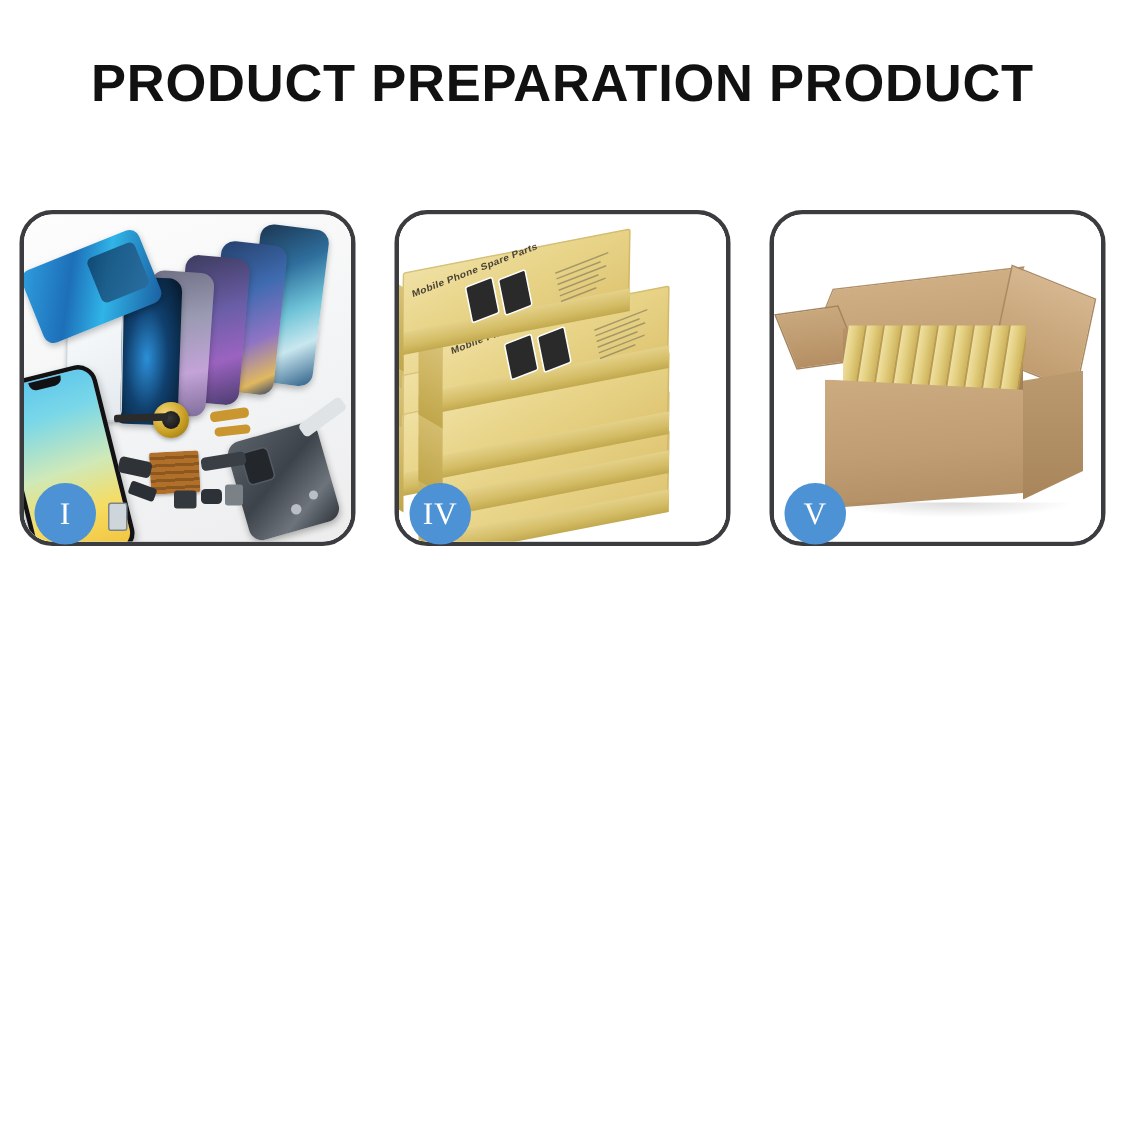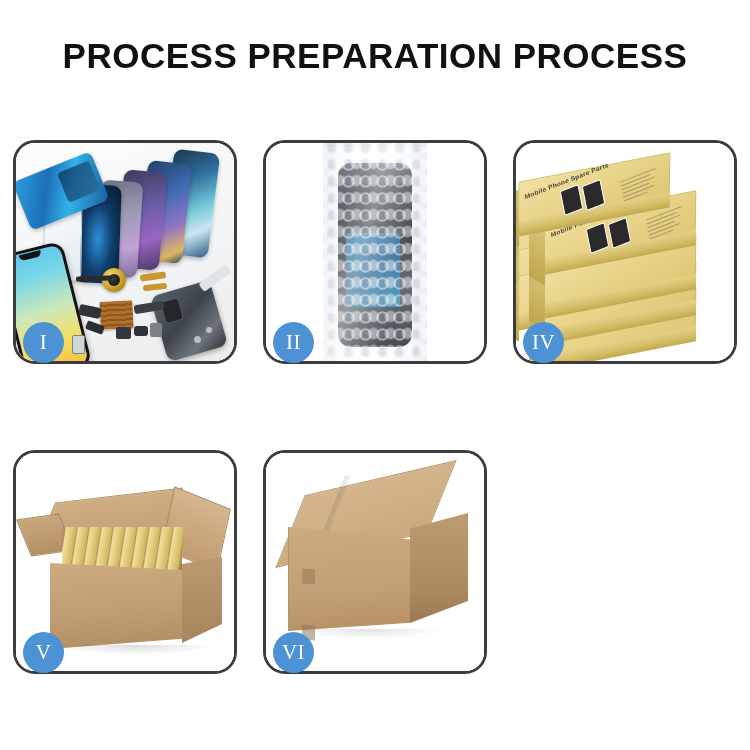--- a/index.html
+++ b/index.html
@@ -394,21 +394,21 @@
   .pvi-gloss { position:absolute; left:96px; top:16px; width:84px; height:26px;
     background: linear-gradient(120deg, rgba(255,255,255,.85), rgba(255,255,255,.15));
     transform: rotate(-12deg); filter: blur(1px); }
   .pvi-shadow { position:absolute; left:28px; top:176px; width:150px; height:10px;
     background: radial-gradient(ellipse at 50% 0, rgba(0,0,0,.12), rgba(0,0,0,0) 70%); }
 </style>
 </head>
 <body>
 
 <div id="header">
-  <h1 id="page-title">PROCESS PREPARATION PROCESS</h1>
+  <h1 id="page-title">PRODUCT PREPARATION PRODUCT</h1>
 </div>
 
 <div id="panel-grid">
 
   <div class="panel">
     <div class="panel-inner">
       <div class="scene">
         <div class="pi-bg"></div>
         <div class="pi-phone pi-p5"></div>
         <div class="pi-phone pi-p4"></div>
@@ -432,33 +432,20 @@
         <div class="pi-part pi-flex9"></div>
         <div class="pi-part pi-flex10"></div>
         <div class="pi-part pi-screw1"></div>
         <div class="pi-part pi-screw2"></div>
         <div class="pi-tool"></div>
       </div>
     </div>
     <div class="badge">I</div>
   </div>
 
-  <div class="panel">
-    <div class="panel-inner">
-      <div class="scene">
-        <div class="pii-bg"></div>
-        <div class="pii-sleeve"></div>
-        <div class="pii-item"></div>
-        <div class="pii-bubbles"></div>
-        <div class="pii-bubbles2"></div>
-        <div class="pii-sheen"></div>
-      </div>
-    </div>
-    <div class="badge">II</div>
-  </div>
 
 
   <div class="panel">
     <div class="panel-inner">
       <div class="scene">
         <div class="piv-bg"></div>
         <div class="piv-stack">
 
           <div class="box4" style="left:2px; top:66px;">
             <div class="top"></div>
@@ -553,30 +540,14 @@
           <i style="left:108px"></i>
         </div>
         <div class="pv-body"></div>
         <div class="pv-side"></div>
         <div class="pv-shadow"></div>
       </div>
     </div>
     <div class="badge">V</div>
   </div>
 
-  <div class="panel">
-    <div class="panel-inner">
-      <div class="scene">
-        <div class="pvi-bg"></div>
-        <div class="pvi-gloss"></div>
-        <div class="pvi-top"></div>
-        <div class="pvi-top-seam"></div>
-        <div class="pvi-front"></div>
-        <div class="pvi-side"></div>
-        <div class="pvi-tape1"></div>
-        <div class="pvi-tape2"></div>
-        <div class="pvi-shadow"></div>
-      </div>
-    </div>
-    <div class="badge">VI</div>
-  </div>
 
 </div>
 
 </body></html>

